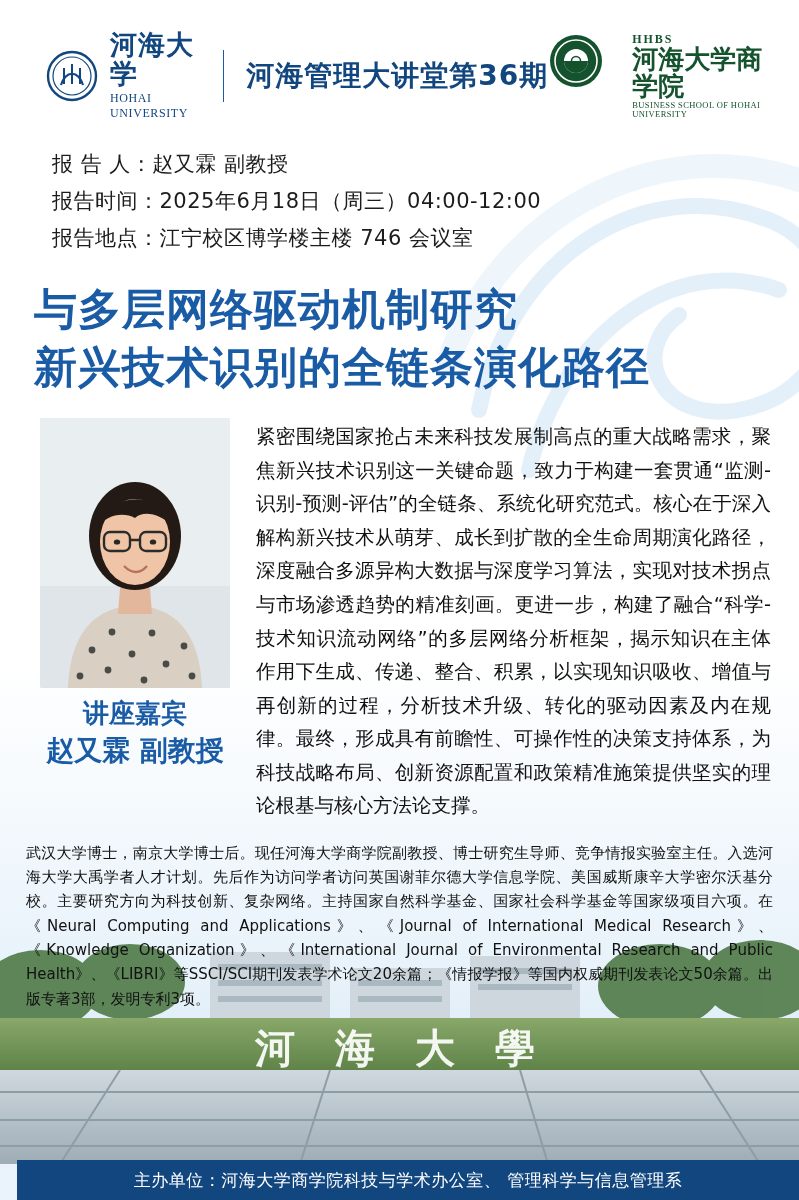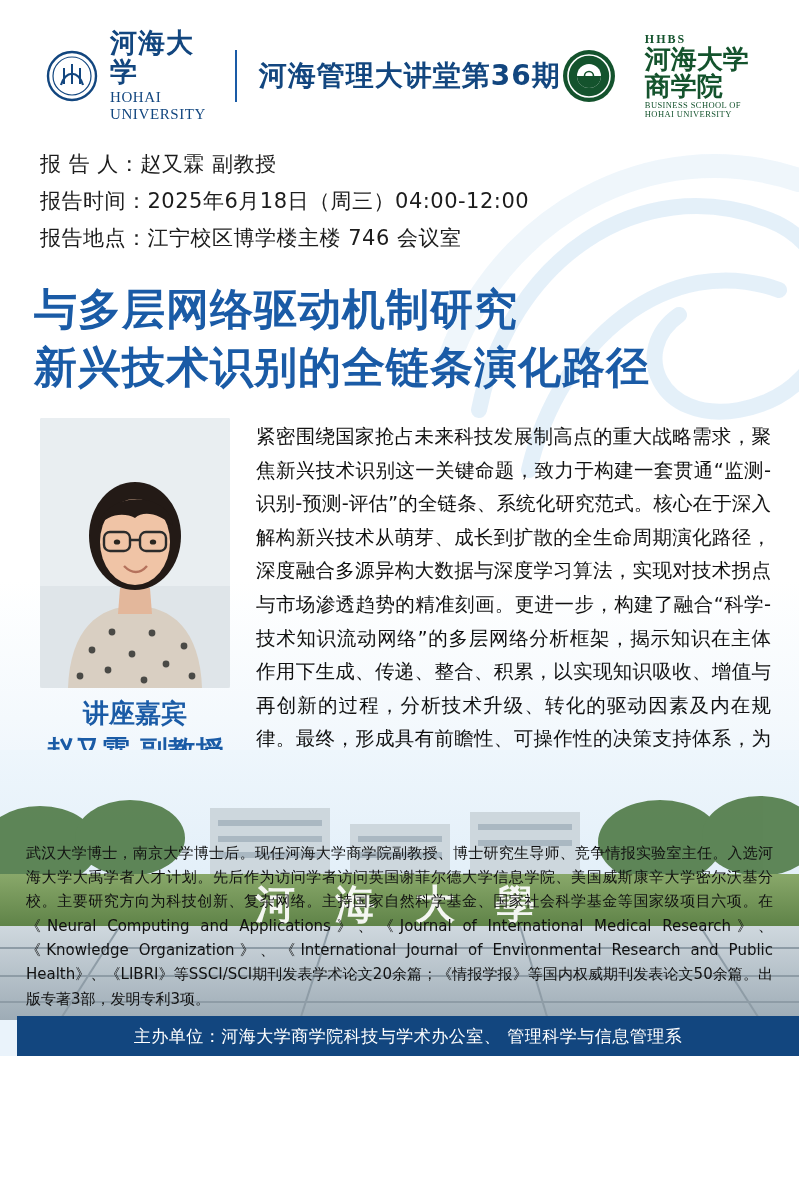--- a/index.html
+++ b/index.html
@@ -10,21 +10,21 @@
     width: 799px;
     height: 1200px;
     font-family: "Liberation Sans", "DejaVu Sans", sans-serif;
     background: #ffffff;
     overflow: hidden;
     position: relative;
   }
   .poster {
     position: relative;
     width: 799px;
-    height: 1056px;
+    height: 1200px;
     background: linear-gradient(180deg, #ffffff 0%, #ffffff 55%, #f4f9fd 68%, #eaf3fb 78%);
     overflow: hidden;
   }
 
   
   .swirl {
     position: absolute;
     right: -60px;
     top: 110px;
     width: 420px;
@@ -55,21 +55,21 @@
   }
   .hh-name-cn {
     font-size: 27px;
     font-weight: bold;
     color: #12467f;
     letter-spacing: 1px;
     line-height: 1.05;
     font-family: "DejaVu Sans", sans-serif;
   }
   .hh-name-en {
-    font-size: 15px;
+    font-size: 12px;
     color: #12467f;
     letter-spacing: .6px;
     margin-top: 3px;
     font-family: "Liberation Serif", serif;
   }
   .divider-v {
     width: 2px;
     height: 52px;
     background: #1a5ba6;
     margin: 0 22px 0 26px;
@@ -77,21 +77,21 @@
   .series-title {
     font-size: 28px;
     font-weight: bold;
     color: #12467f;
     letter-spacing: 1px;
     font-family: "DejaVu Sans", sans-serif;
     white-space: nowrap;
   }
   .logo-right {
     display: flex;
-    align-items: center;
+    align-items: flex-start;
     gap: 28px;
     margin-left: auto;
   }
   .bs-seal {
     width: 56px;
     height: 56px;
     flex: 0 0 56px;
   }
   .bs-text { line-height: 1.05; }
   .bs-abbr {
@@ -111,21 +111,21 @@
   .bs-en {
     font-size: 8.5px;
     color: #14532d;
     letter-spacing: .4px;
     font-family: "Liberation Serif", serif;
   }
 
   
   .meta {
     position: relative;
-    margin: 22px 0 0 40px;
+    margin: 22px 0 0 52px;
     color: #1c1c1c;
   }
   .meta div {
     font-size: 21px;
     line-height: 1.75;
     font-family: "DejaVu Sans", sans-serif;
     letter-spacing: .5px;
   }
 
   

